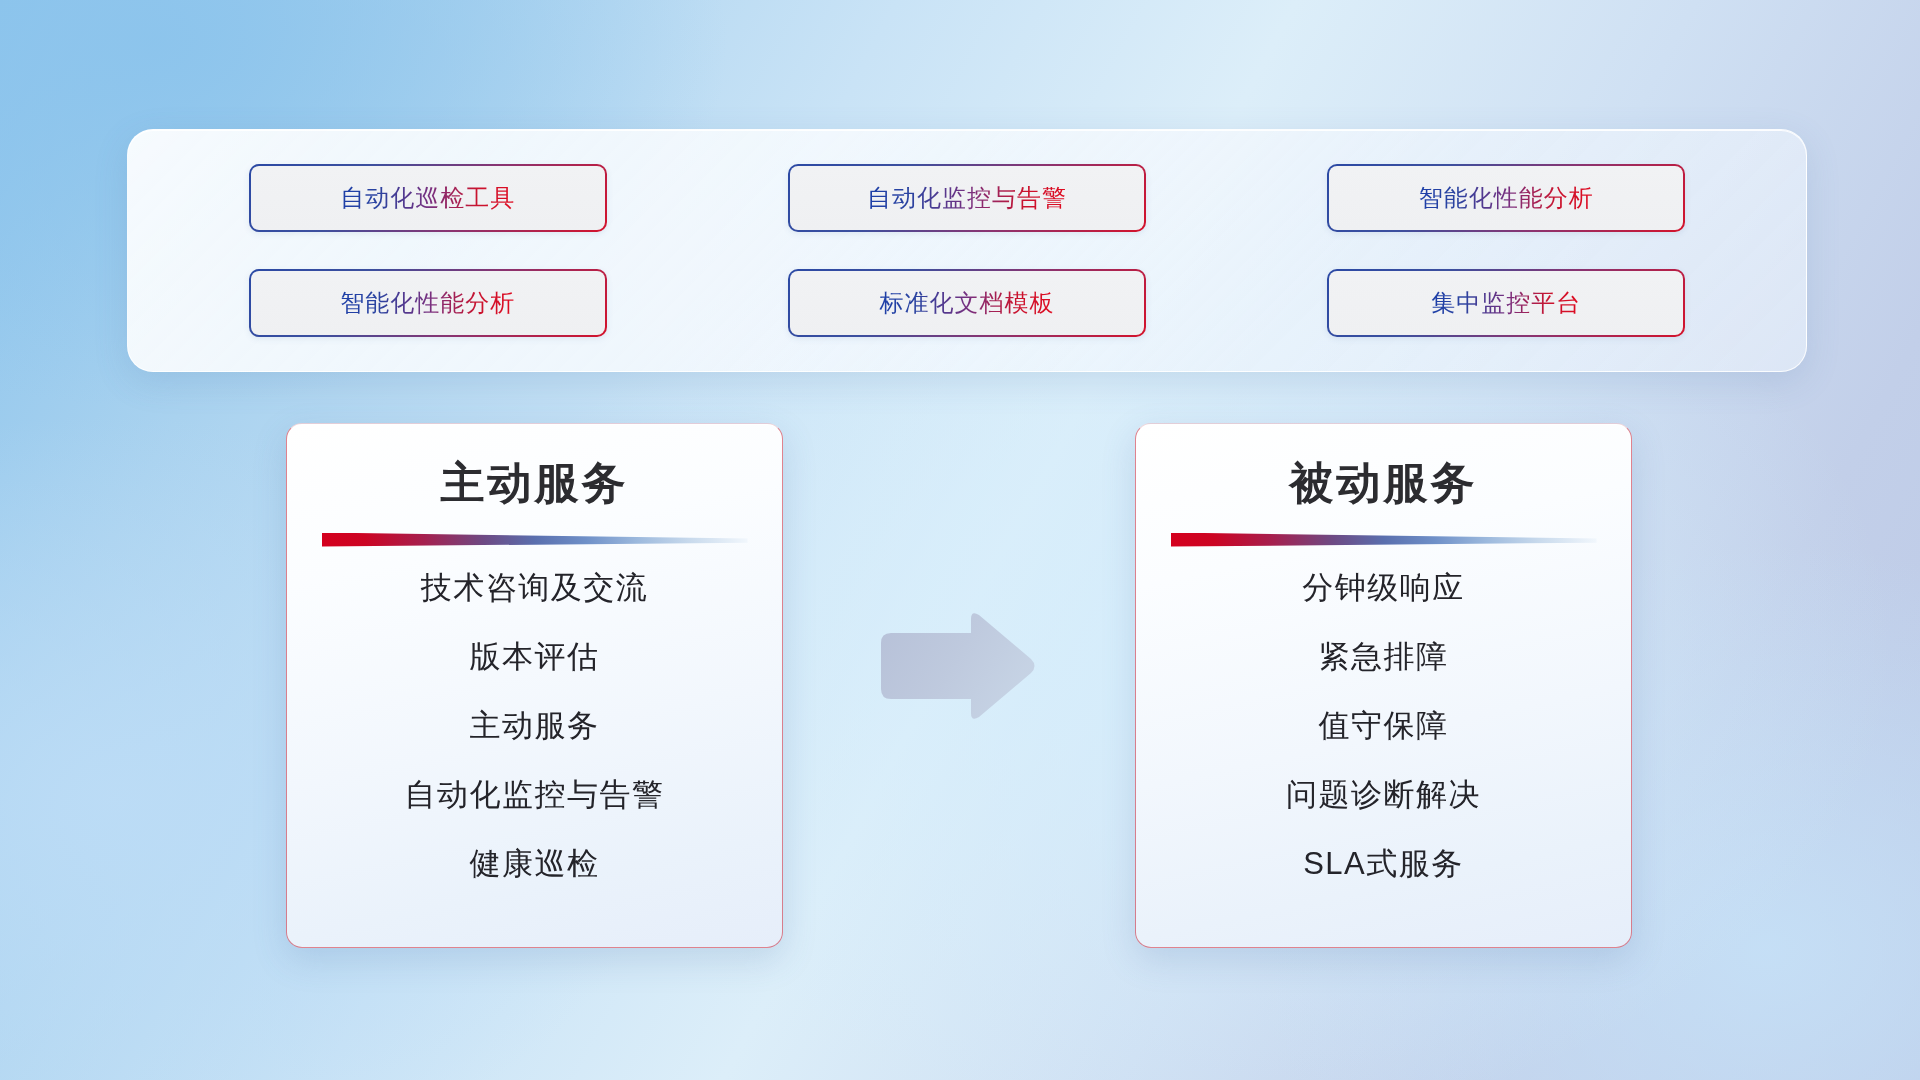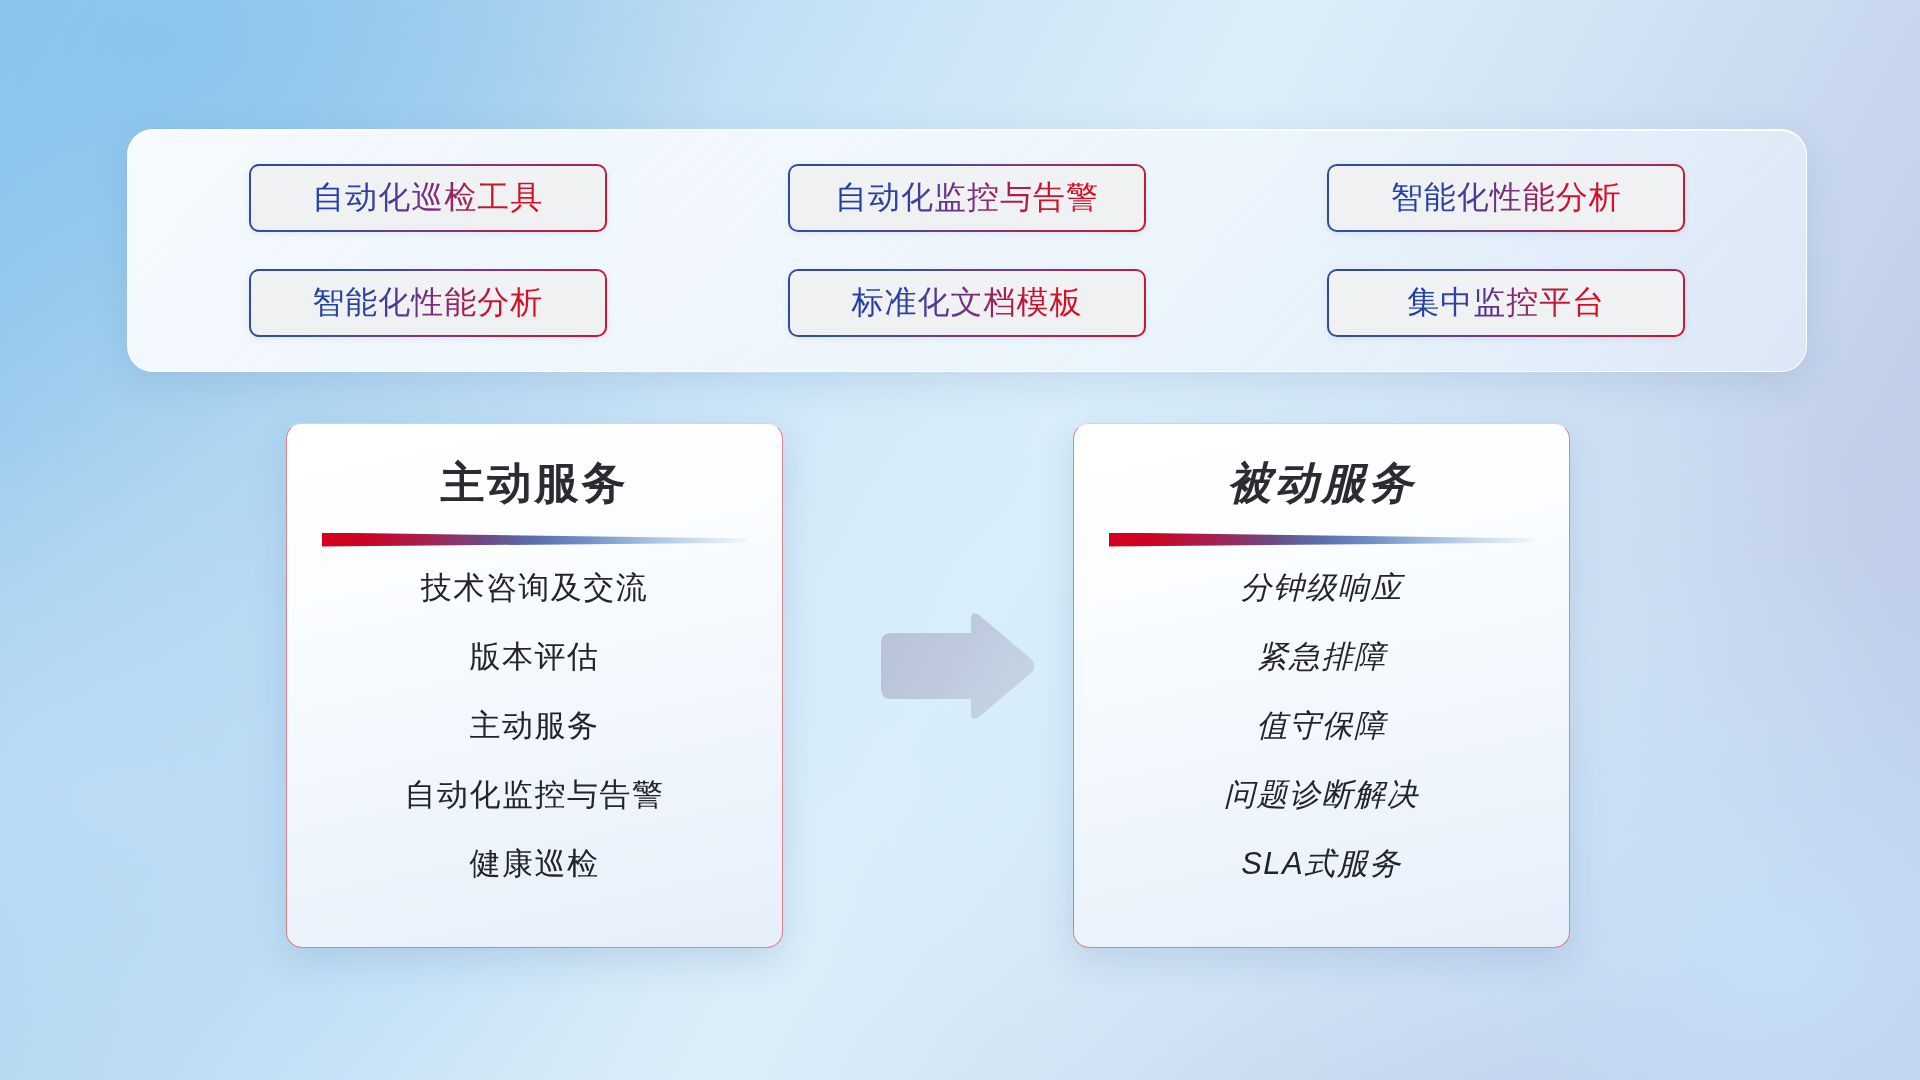--- a/index.html
+++ b/index.html
@@ -47,21 +47,21 @@
     width:358px; height:68px;
     border-radius:10px;
     display:flex; align-items:center; justify-content:center;
     background:
       linear-gradient(#f1f2f4, #eff0f2) padding-box,
       linear-gradient(128deg, #2b49a4 0%, #3c4f9e 30%, #8a3370 62%, #d4122b 100%) border-box;
     border:2px solid transparent;
     box-shadow:0 2px 6px rgba(70,100,150,0.10);
   }
   .pill-text {
-    font-size:32px;
+    font-size:24px;
     font-weight:400;
     letter-spacing:1px;
     white-space:nowrap;
     background:linear-gradient(90deg, #1d3fa8 0%, #2b43a0 22%, #7a2f7e 52%, #c81430 78%, #e00a1f 100%);
     -webkit-background-clip:text;
     background-clip:text;
     color:transparent;
     -webkit-text-fill-color:transparent;
   }
 
@@ -73,21 +73,21 @@
     border-radius:16px;
     background:linear-gradient(168deg, #ffffff 0%, #fbfdff 26%, #f2f7fd 58%, #eaf2fb 82%, #e6eefa 100%);
     border:1px solid rgba(198,30,50,0.55);
     border-top-color:rgba(215,140,155,0.35);
     box-shadow:0 12px 34px rgba(70,110,165,0.18), inset 0 1px 0 rgba(255,255,255,0.95);
     display:flex; flex-direction:column;
     align-items:center;
     padding:34px 12px 30px;
   }
   #card-active  { left:286px; }
-  #card-passive { left:1073px;font-style:italic; }
+  #card-passive { left:1135px; }
 
   .svc-title {
     font-size:44px;
     font-weight:700;
     color:#2c2c30;
     letter-spacing:3px;
     line-height:1.15;
   }
 
   

